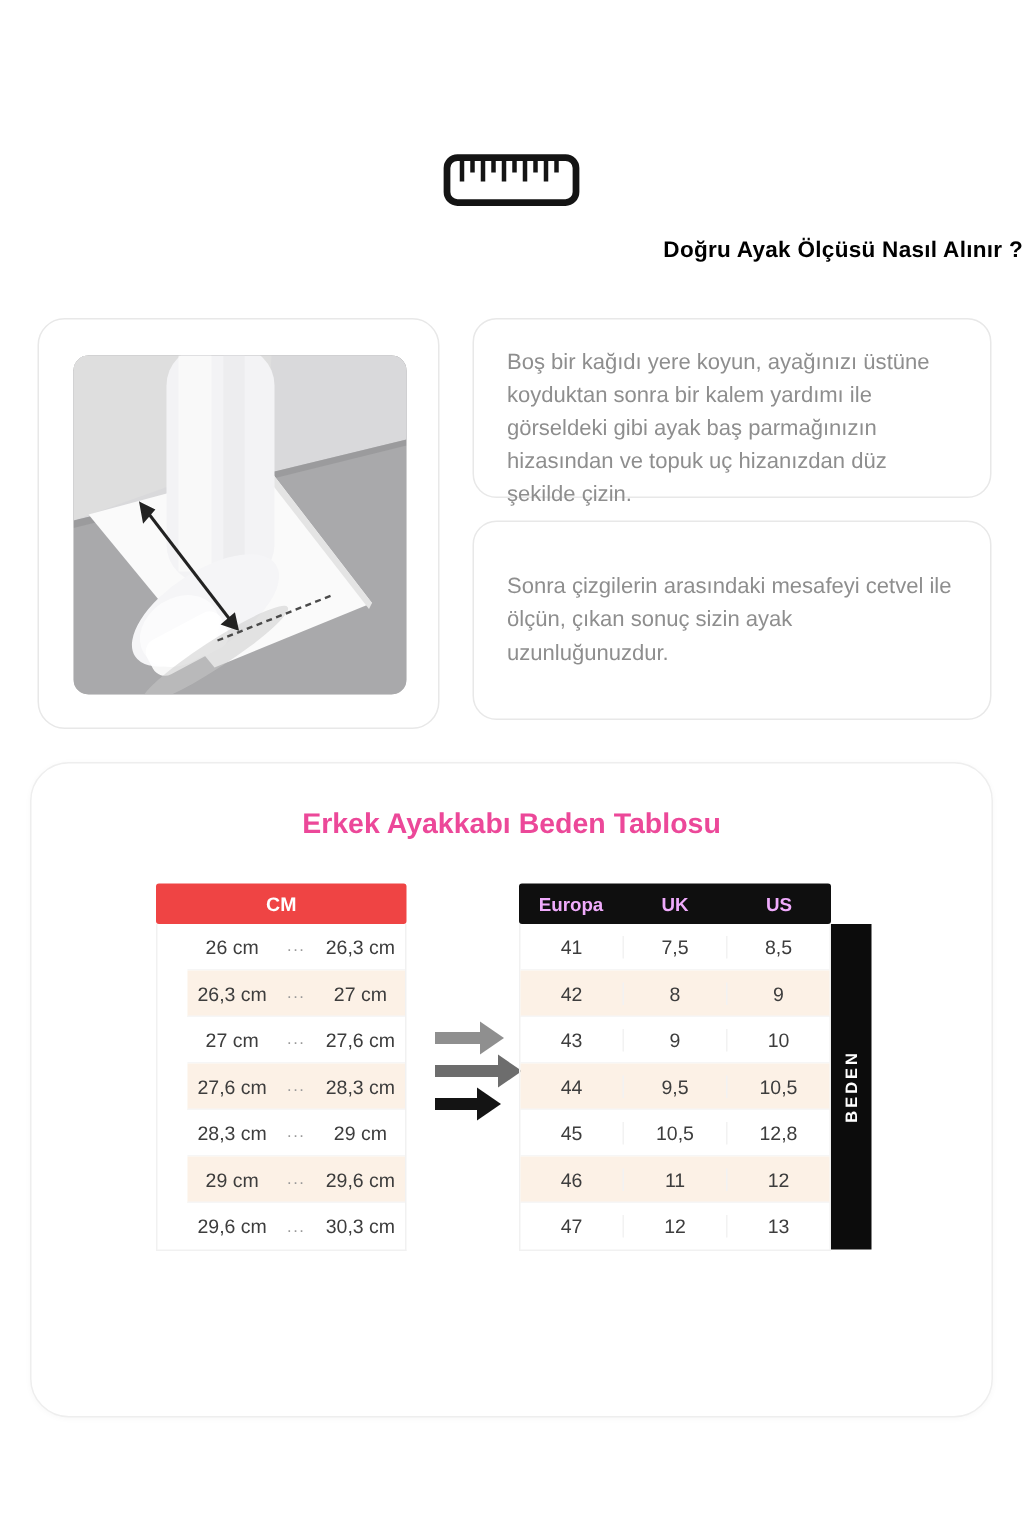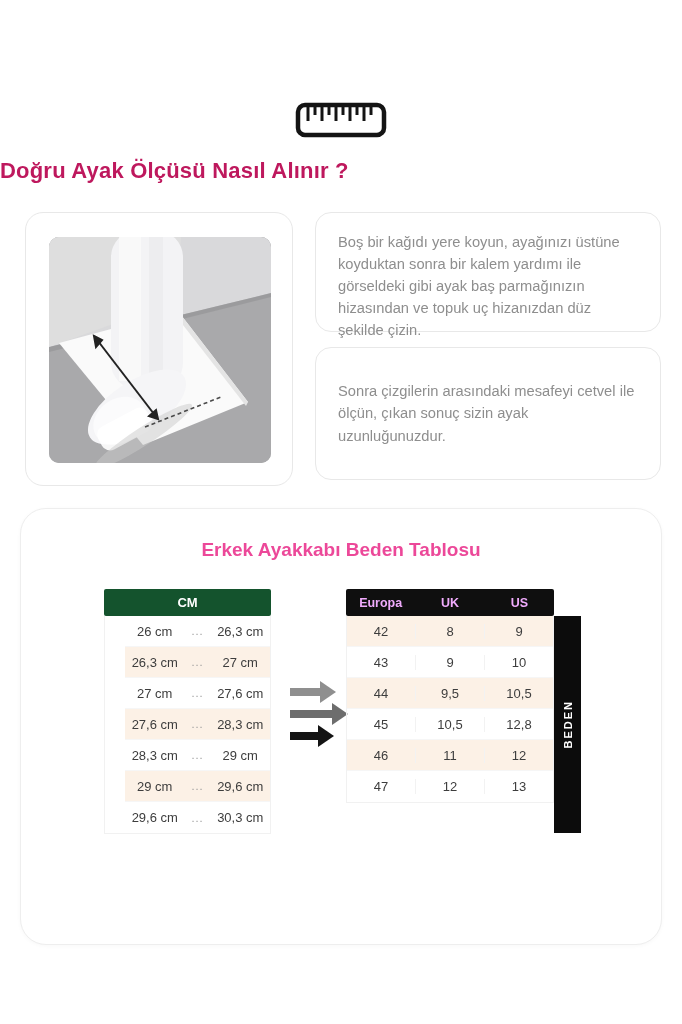--- a/index.html
+++ b/index.html
@@ -2,22 +2,22 @@
 <html><head>
 <meta charset="utf-8">
 <style>
   * { margin:0; padding:0; box-sizing:border-box; }
   html,body { width:682px; height:1024px; background:#ffffff;
     font-family:"Liberation Sans", sans-serif; color:#1b1b1b; overflow:hidden; }
   .page { position:relative; width:682px; height:1024px; background:#fff; }
 
   
   .ruler-wrap { position:absolute; top:101px; left:0; width:100%; text-align:center; }
-  .main-title { position:absolute; top:158px; left:0; width:100%; text-align:left;
-    font-size:22px; font-weight:700; color:#be185d; letter-spacing:.2px; }
+  .main-title { position:absolute; top:158px; left:0; width:100%; text-align:right;
+    font-size:15px; font-weight:700; color:#000000; letter-spacing:.2px; }
 
   
   .photo-card { position:absolute; left:25px; top:212px; width:268px; height:274px;
     border:1px solid #e8e8e8; border-radius:18px; background:#fff; }
   .photo { position:absolute; left:23px; top:24px; width:222px; height:226px;
     border-radius:10px; overflow:hidden; background:#ababab; }
   .photo svg { display:block; }
 
   .note-box { position:absolute; left:315px; width:346px; border:1px solid #e8e8e8;
     border-radius:16px; background:#fff; display:flex; align-items:center; }
@@ -26,21 +26,21 @@
   .note-2 { top:347px; height:133px; }
 
   
   .size-card { position:absolute; left:20px; top:508px; width:642px; height:437px;
     border:1px solid #eeeeee; border-radius:26px; background:#fff;
     box-shadow:0 1px 4px rgba(0,0,0,.03); }
   .size-title { position:absolute; top:30px; left:0; width:100%; text-align:center;
     font-size:19px; font-weight:700; color:#ec4899; }
 
   .cm-table { position:absolute; left:83px; top:80px; width:167px; }
-  .tbl-head { height:27px; background:#14532d; color:#fff; font-size:13px; font-weight:700;
+  .tbl-head { height:27px; background:#ef4444; color:#fff; font-size:13px; font-weight:700;
     display:flex; align-items:center; justify-content:center; border-radius:2px; }
   .cm-body { border:1px solid #f1f1f1; border-top:none;padding-left:20px; }
   .cm-row { height:31px; display:flex; align-items:center; font-size:13px; color:#3d3d3d;
     border-bottom:1px solid #f6f6f6; }
   .cm-row:last-child { border-bottom:none; }
   .cm-row .v { flex:1; text-align:center; }
   .cm-row .sep { width:26px; text-align:center; color:#9a9a9a; font-size:11px; letter-spacing:1px; }
   .row-alt { background:#fcf1e6; }
 
   .arrows { position:absolute; left:263px; top:168px; }
@@ -196,20 +196,25 @@
       </svg>
     </div>
 
     <div class="eu-table">
       <div class="eu-head">
           <span>Europa</span>
           <span>UK</span>
           <span>US</span>
         </div>
       <div class="eu-body">
+          <div class="eu-row">
+            <span>41</span>
+            <span>7,5</span>
+            <span>8,5</span>
+          </div>
           <div class="eu-row row-alt">
             <span>42</span>
             <span>8</span>
             <span>9</span>
           </div>
           <div class="eu-row">
             <span>43</span>
             <span>9</span>
             <span>10</span>
           </div>

